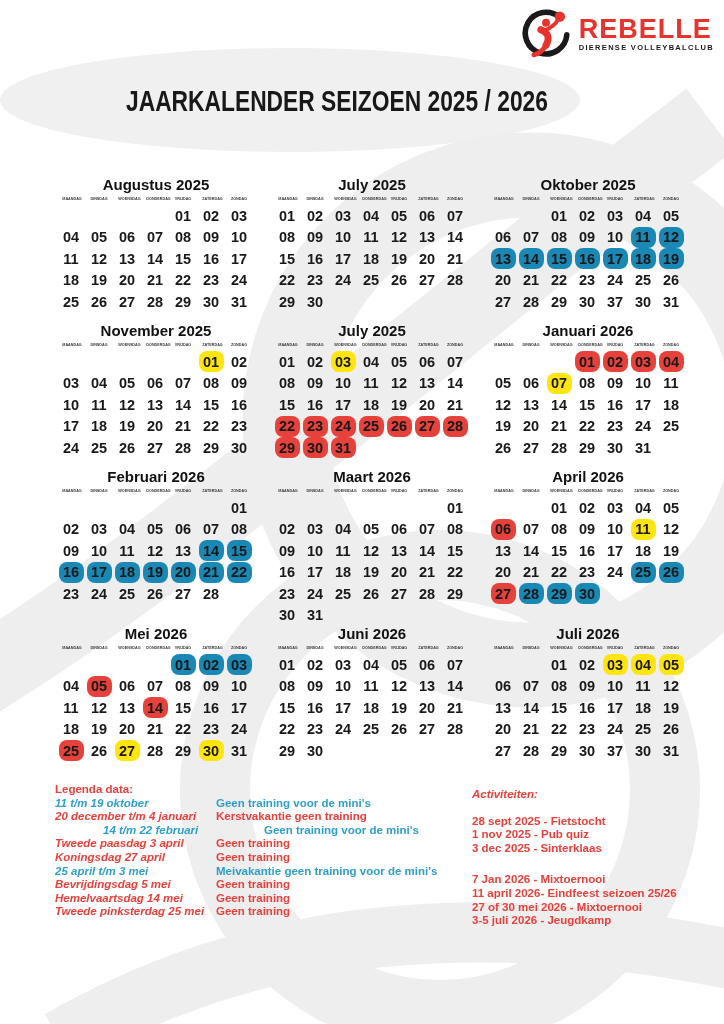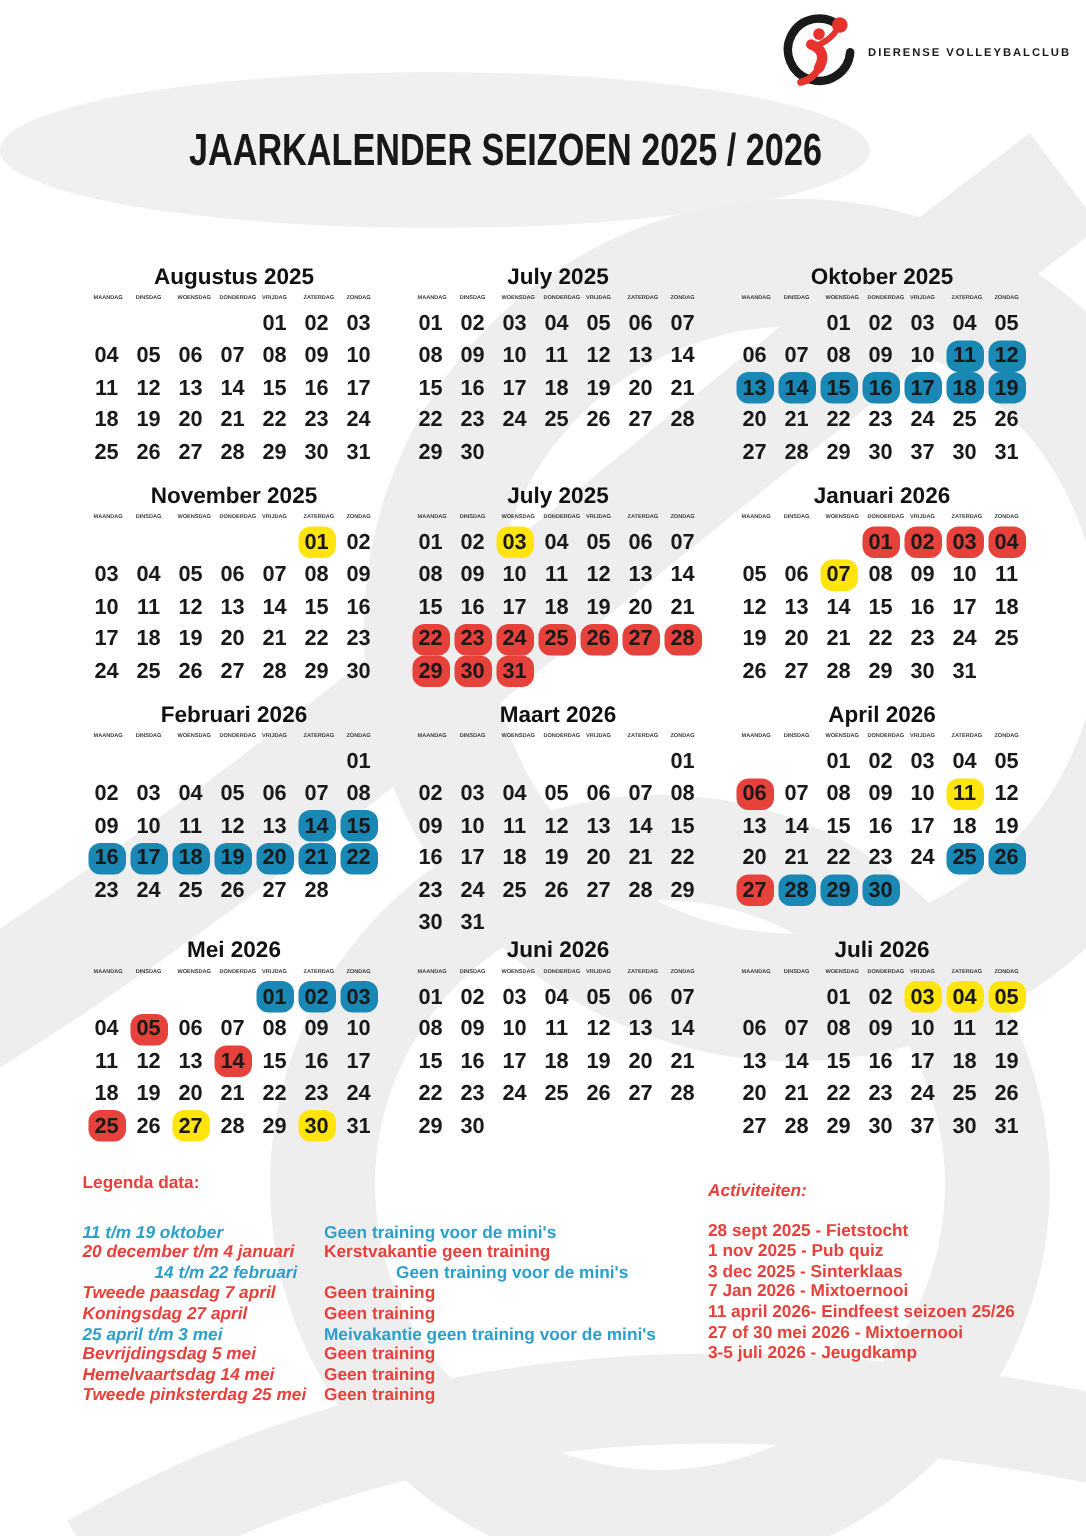--- a/index.html
+++ b/index.html
@@ -27,21 +27,21 @@
   .dow{display:flex;height:10px;}
   .dow span{width:28px;text-align:center;font-size:6px;font-weight:700;color:#3a3a3a;
             transform:scale(.62);transform-origin:center;white-space:nowrap;overflow:visible;}
   .drow{display:flex;height:21.5px;}
   .dcell{width:28px;display:flex;align-items:center;justify-content:center;}
   .num{min-width:25px;height:21px;display:flex;align-items:center;justify-content:center;
        font-size:14.5px;font-weight:700;color:#191919;border-radius:8px;}
 
   
   .legend{position:absolute;left:55px;top:783px;font-size:11.5px;font-weight:700;line-height:13.6px;}
-  .legend-h{margin-bottom:19px;}
+  .legend-h{margin-bottom:0;}
   .lrow{display:flex;}
   .ldate{width:161px;font-style:italic;}
 
   
   .acts{position:absolute;left:472px;top:788px;font-size:11.5px;font-weight:700;line-height:13.6px;}
   .acts-h{margin-bottom:13px;}
 </style>
 </head>
 <body>
 
@@ -62,20 +62,21 @@
     <div class="logo">
       <svg width="52" height="52" viewBox="0 0 60 60">
         <path d="M46 11 A 24 24 0 1 0 54 31" stroke="#1a1a1a" stroke-width="6.5" fill="none" stroke-linecap="round"></path>
         <circle cx="46" cy="10" r="6" fill="#e8332d"></circle>
         <circle cx="30" cy="17" r="4.5" fill="#e8332d"></circle>
         <path d="M24 25 Q 37 30 30 43" stroke="#e8332d" stroke-width="8" fill="none" stroke-linecap="round"></path>
         <path d="M30 43 Q 25 52 16 54" stroke="#e8332d" stroke-width="5.5" fill="none" stroke-linecap="round"></path>
         <path d="M28 26 Q 40 21 44 13" stroke="#e8332d" stroke-width="4.5" fill="none" stroke-linecap="round"></path>
       </svg>
       <div class="logo-text">
+        <div class="logo-name">REBELLE</div>
         <div class="logo-sub">DIERENSE VOLLEYBALCLUB</div>
       </div>
     </div>
 
     <h1 class="title">JAARKALENDER SEIZOEN 2025 / 2026</h1>
 
     <div id="months-grid">
         <div class="month">
           <div class="month-title">Augustus 2025</div>
           <div class="dow">
@@ -1634,21 +1635,21 @@
           </div>
           <div class="lrow">
             <span class="ldate" style="color: rgb(232, 64, 58);">20 december t/m 4 januari</span>
             <span class="lnote" style="color: rgb(232, 64, 58);">Kerstvakantie geen training</span>
           </div>
           <div class="lrow">
             <span class="ldate" style="color: rgb(46, 159, 202); margin-left: 48px;">14 t/m 22 februari</span>
             <span class="lnote" style="color: rgb(46, 159, 202);">Geen training voor de mini's</span>
           </div>
           <div class="lrow">
-            <span class="ldate" style="color: rgb(232, 64, 58);">Tweede paasdag 7 april</span>
+            <span class="ldate" style="color: rgb(232, 64, 58);">Tweede paasdag 3 april</span>
             <span class="lnote" style="color: rgb(232, 64, 58);">Geen training</span>
           </div>
           <div class="lrow">
             <span class="ldate" style="color: rgb(232, 64, 58);">Koningsdag 27 april</span>
             <span class="lnote" style="color: rgb(232, 64, 58);">Geen training</span>
           </div>
           <div class="lrow">
             <span class="ldate" style="color: rgb(46, 159, 202);">25 april t/m 3 mei</span>
             <span class="lnote" style="color: rgb(46, 159, 202);">Meivakantie geen training voor de mini's</span>
           </div>
@@ -1666,21 +1667,21 @@
           </div>
         </div>
     </div>
 
     <div class="acts">
       <div class="acts-h" style="color: rgb(232, 64, 58); font-style: italic;">Activiteiten:</div>
       <div id="activities-list">
           <div class="aitem" style="color: rgb(232, 64, 58);">28 sept 2025 - Fietstocht</div>
           <div class="aitem" style="color: rgb(232, 64, 58);">1 nov 2025 - Pub quiz</div>
           <div class="aitem" style="color: rgb(232, 64, 58);">3 dec 2025 - Sinterklaas</div>
-          <div class="aitem" style="color: rgb(232, 64, 58);">7 Jan 2026 - Mixtoernooi</div>
+          <div class="aitem" style="color: rgb(232, 64, 58); margin-top: 18px;">7 Jan 2026 - Mixtoernooi</div>
           <div class="aitem" style="color: rgb(232, 64, 58);">11 april 2026- Eindfeest seizoen 25/26</div>
           <div class="aitem" style="color: rgb(232, 64, 58);">27 of 30 mei 2026 - Mixtoernooi</div>
           <div class="aitem" style="color: rgb(232, 64, 58);">3-5 juli 2026 - Jeugdkamp</div>
         </div>
     </div>
 
   </div>
 </div>
 
 </body></html>

